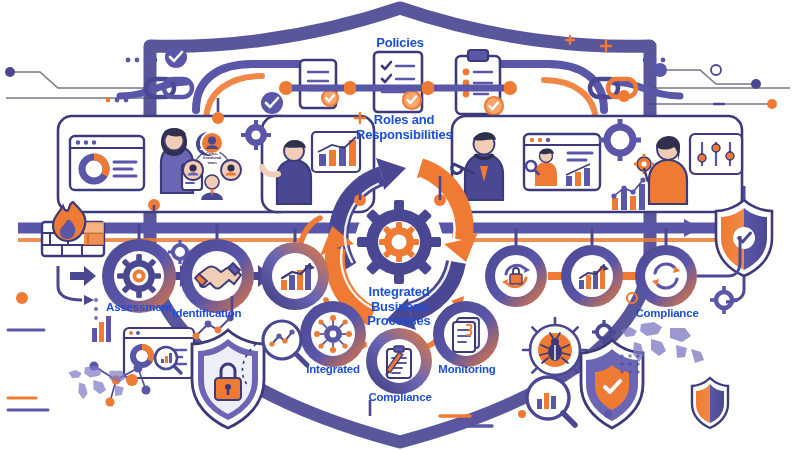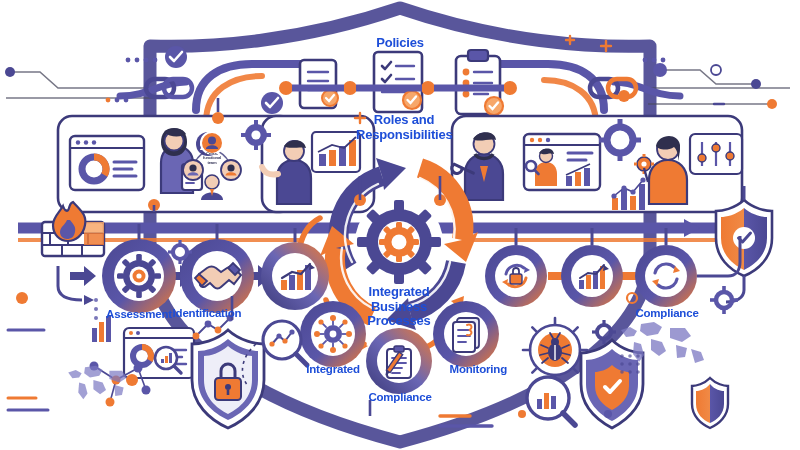--- a/index.html
+++ b/index.html
@@ -852,25 +852,25 @@
 Responsibilities</div>
 
   <div class="lbl lbl-center" style="left:349px;top:285px;width:100px;text-align:center;">Integrated
 Business
 Processes</div>
 
   <div class="lbl lbl-tiny" style="left:196px;top:152px;width:32px;">Cross-
 functional
 team</div>
 
-  <div class="lbl lbl-node" style="left:99px;top:308px;width:80px;">Assessment</div>
+  <div class="lbl lbl-node" style="left:99px;top:301px;width:80px;">Assessment</div>
 
   <div class="lbl lbl-node" style="left:164px;top:307px;width:86px;">Identification</div>
 
   <div class="lbl lbl-node" style="left:296px;top:363px;width:74px;">Integrated</div>
 
   <div class="lbl lbl-node" style="left:362px;top:391px;width:76px;">Compliance</div>
 
-  <div class="lbl lbl-node" style="left:427px;top:363px;width:80px;text-align:right;">Monitoring</div>
+  <div class="lbl lbl-node" style="left:427px;top:363px;width:80px;">Monitoring</div>
 
   <div class="lbl lbl-node" style="left:628px;top:307px;width:78px;">Compliance</div>
 
 </div>
 
 </body></html>

